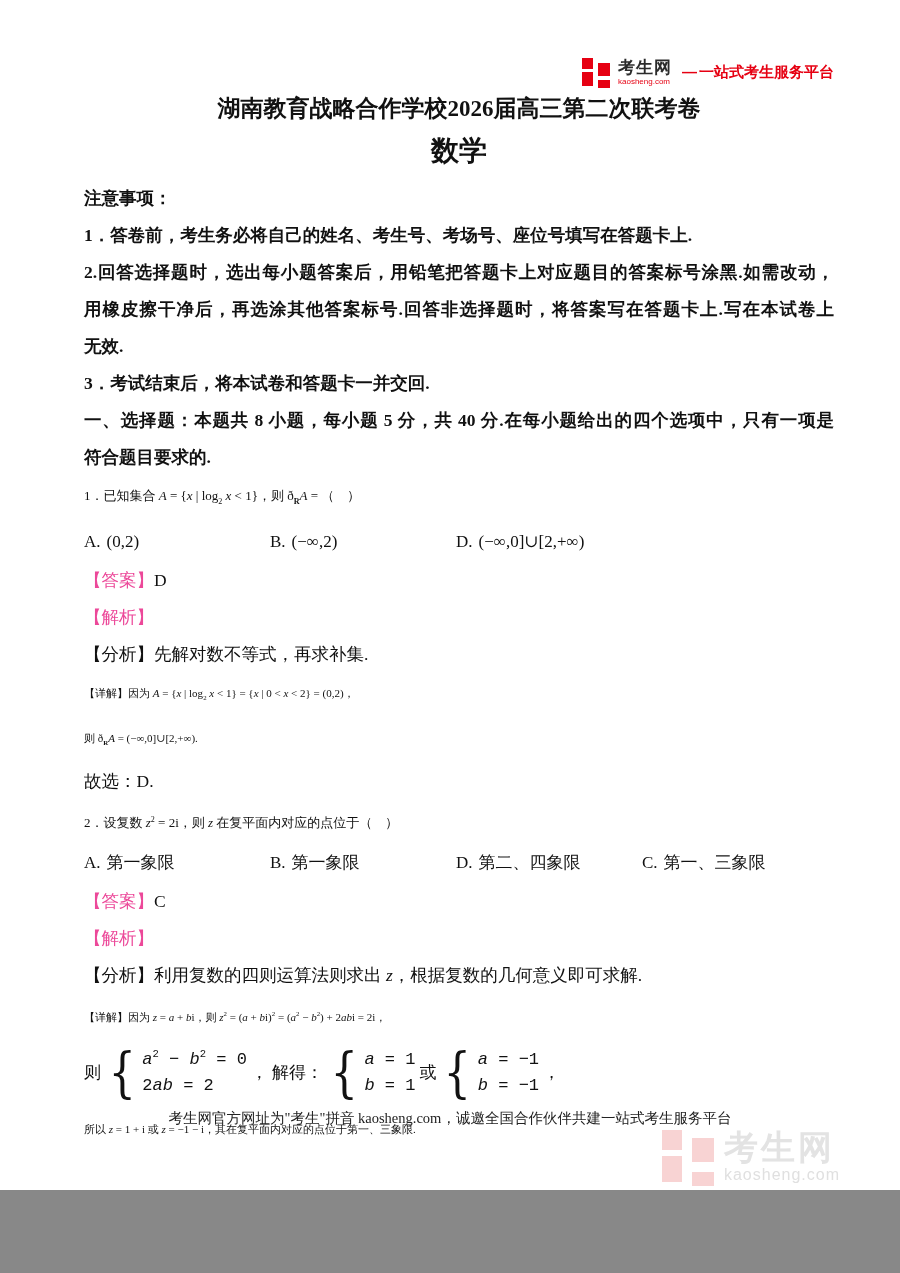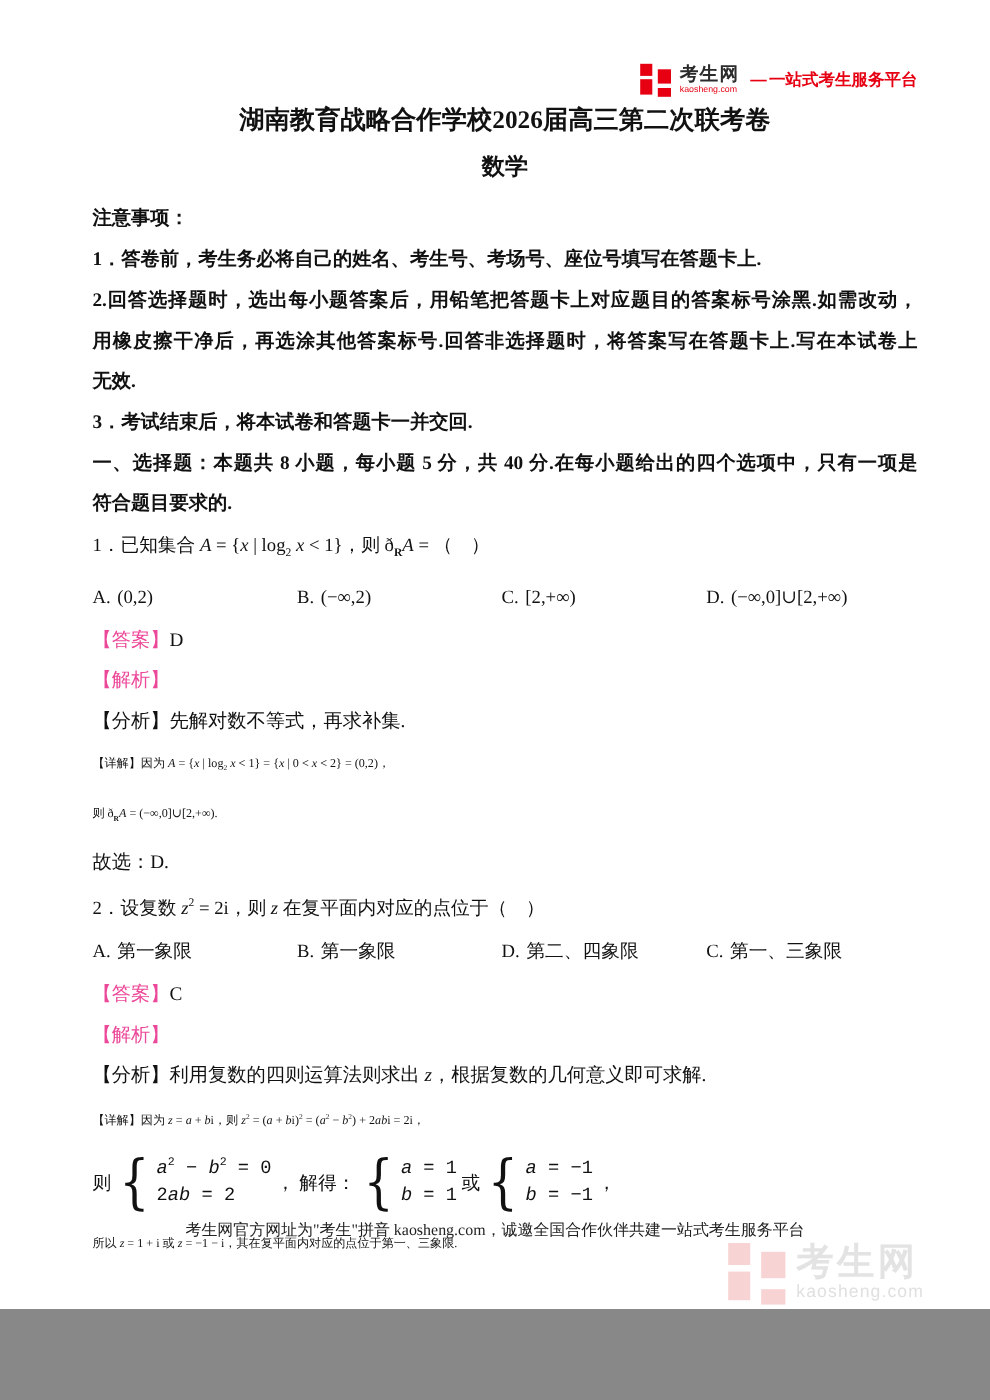--- a/index.html
+++ b/index.html
@@ -21,25 +21,25 @@
   .hicon .b3{right:0;top:6px;width:12px;height:13px;}
   .hicon .b4{right:0;bottom:-1px;width:12px;height:8px;}
   .brand-text{display:flex;flex-direction:column;line-height:1;}
   .brand-name{font-family:"Liberation Sans","DejaVu Sans",sans-serif;font-size:17px;font-weight:bold;color:#2b2b2b;letter-spacing:1px;}
   .brand-domain{font-family:"Liberation Sans","DejaVu Sans",sans-serif;font-size:8px;color:#e60012;margin-top:2px;}
   .brand-tagline{font-family:"Liberation Sans","DejaVu Sans",sans-serif;font-size:15px;font-weight:bold;color:#e60012;margin-left:2px;white-space:nowrap;}
   .brand-tagline::before{content:"—";margin-right:2px;}
   
   .content{padding:92px 66px 0 84px;}
   .title1{text-align:center;font-size:23px;font-weight:bold;margin:0 0 10px 0;line-height:34px;}
-  .title2{text-align:center;font-size:21px;font-weight:bold;margin:0 0 14px 0;line-height:30px;}
+  .title2{text-align:center;font-size:28px;font-weight:bold;margin:0 0 14px 0;line-height:30px;}
   .line{font-size:17.5px;line-height:37px;}
   .bold{font-weight:bold;}
   .stretch{text-align:justify;text-align-last:justify;}
-  .qline{font-size:17px;line-height:40px;}
+  .qline{font-size:13px;line-height:40px;}
   .qline i, .mline i, .opt-math i{font-family:"Liberation Serif","DejaVu Serif",serif;font-style:italic;}
   sub{font-size:62%;}
   sup{font-size:62%;}
   .mline{font-size:11px;line-height:40px;font-family:"Liberation Serif","DejaVu Serif",serif;}
   .opts{display:flex;font-size:17px;line-height:40px;}
   .opt{flex:0 0 186px;white-space:nowrap;}
   .opt:last-child{flex:1 1 auto;}
   .opt-key{margin-right:6px;}
   .opt-math{font-family:"Liberation Serif","DejaVu Serif",serif;}
   .blue{color:#ec4899;}
@@ -93,21 +93,20 @@
     <div class="line bold">3．考试结束后，将本试卷和答题卡一并交回.</div>
 
     <div class="line bold stretch">一、选择题：本题共 8 小题，每小题 5 分，共 40 分.在每小题给出的四个选项中，只有一项是</div>
     <div class="line bold">符合题目要求的.</div>
 
     <div class="qline">1．已知集合 <i>A</i> = {<i>x</i> | log<sub>2</sub> <i>x</i> &lt; 1}，则 ð<sub><b>R</b></sub><i>A</i> = （ ）</div>
 
     <div class="opts">
       <span class="opt"><span class="opt-key">A.</span><span class="opt-math">(0,2)</span></span>
       <span class="opt"><span class="opt-key">B.</span><span class="opt-math">(−∞,2)</span></span>
-      <span class="opt"><span class="opt-key">C.</span><span class="opt-math">[2,+∞)</span></span>
       <span class="opt"><span class="opt-key">D.</span><span class="opt-math">(−∞,0]∪[2,+∞)</span></span>
     </div>
 
     <div class="line">
       <span class="blue">【答案】</span><span>D</span>
     </div>
     <div class="line blue">【解析】</div>
     <div class="line">【分析】先解对数不等式，再求补集.</div>
     <div class="mline">【详解】因为 <i>A</i> = {<i>x</i> | log<sub>2</sub> <i>x</i> &lt; 1} = {<i>x</i> | 0 &lt; <i>x</i> &lt; 2} = (0,2)，</div>
     <div class="mline">则 ð<sub><b>R</b></sub><i>A</i> = (−∞,0]∪[2,+∞).</div>

